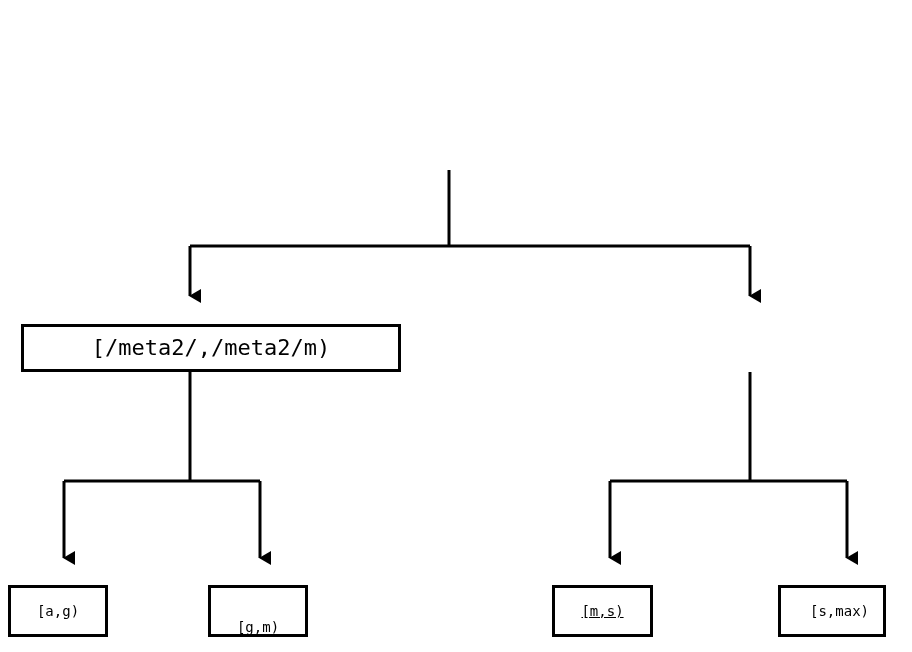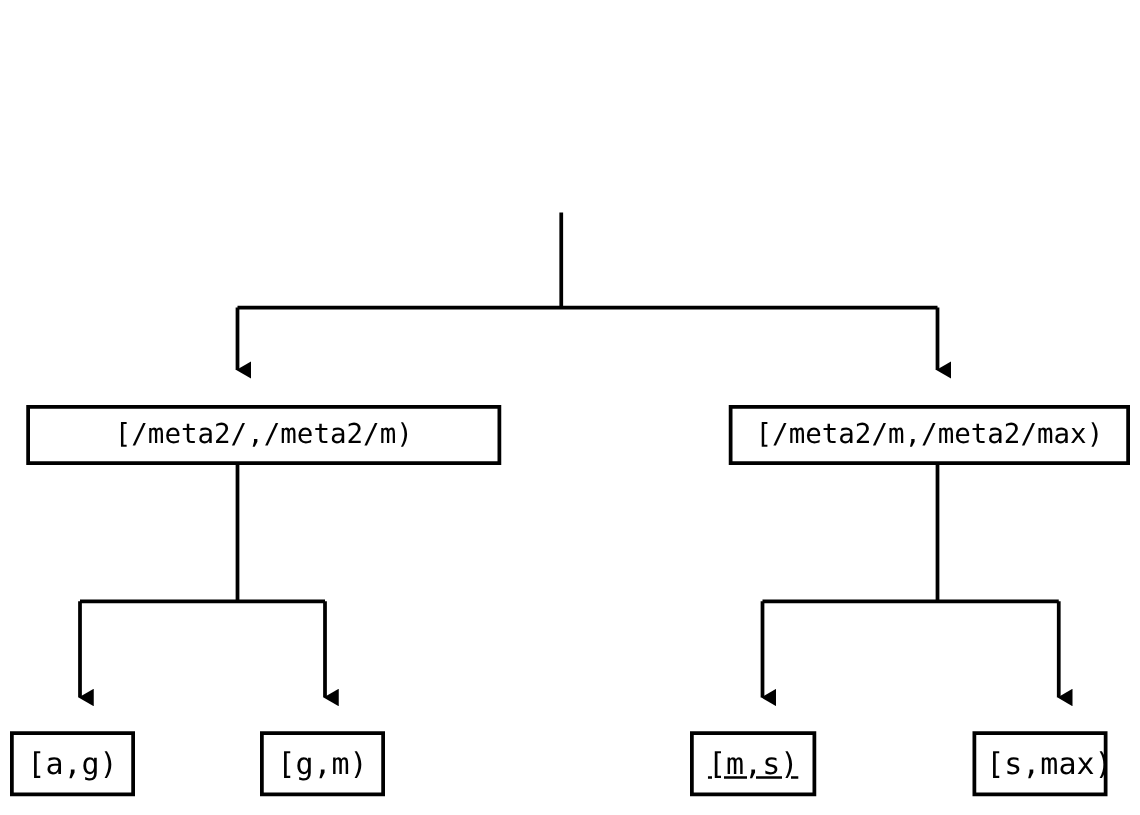--- a/index.html
+++ b/index.html
@@ -60,24 +60,24 @@
     left: 583px;
     top: 324px;
     width: 321px;
     height: 48px;
     font-size: 22px;
   }
   
   .leaf-node {
     top: 585px;
     height: 52px;
-    font-size: 24px;
+    font-size: 14px;
   }
   #node-leaf-ag   { left: 8px;   width: 100px; }
-  #node-leaf-gm   { left: 208px; width: 100px; }
+  #node-leaf-gm   { left: 208px; width: 100px; align-items: flex-end; }
   #node-leaf-ms   { left: 552px; width: 101px; text-decoration: underline; }
   #node-leaf-smax { left: 778px; width: 108px; padding-left: 15px; }
 </style>
 </head>
 <body>
 
 <div id="diagram-canvas">
 
   <svg id="edge-layer" viewBox="0 0 912 652" width="912" height="652" xmlns="http://www.w3.org/2000/svg">
     <defs>
@@ -106,23 +106,20 @@
       <path d="M 610 481 L 610 558" stroke="#000000" stroke-width="3" fill="none" marker-end="url(#arrow-down)"></path>
       <path d="M 847 481 L 847 558" stroke="#000000" stroke-width="3" fill="none" marker-end="url(#arrow-down)"></path>
     </g>
   </svg>
 
 
   <div class="tree-node" id="node-meta2-lower">
     <span class="node-label">[/meta2/,/meta2/m)</span>
   </div>
 
-  <div class="tree-node" id="node-meta2-upper">
-    <span class="node-label">[/meta2/m,/meta2/max)</span>
-  </div>
 
   <div class="tree-node leaf-node" id="node-leaf-ag">
     <span class="node-label">[a,g)</span>
   </div>
 
   <div class="tree-node leaf-node" id="node-leaf-gm">
     <span class="node-label">[g,m)</span>
   </div>
 
   <div class="tree-node leaf-node" id="node-leaf-ms">

